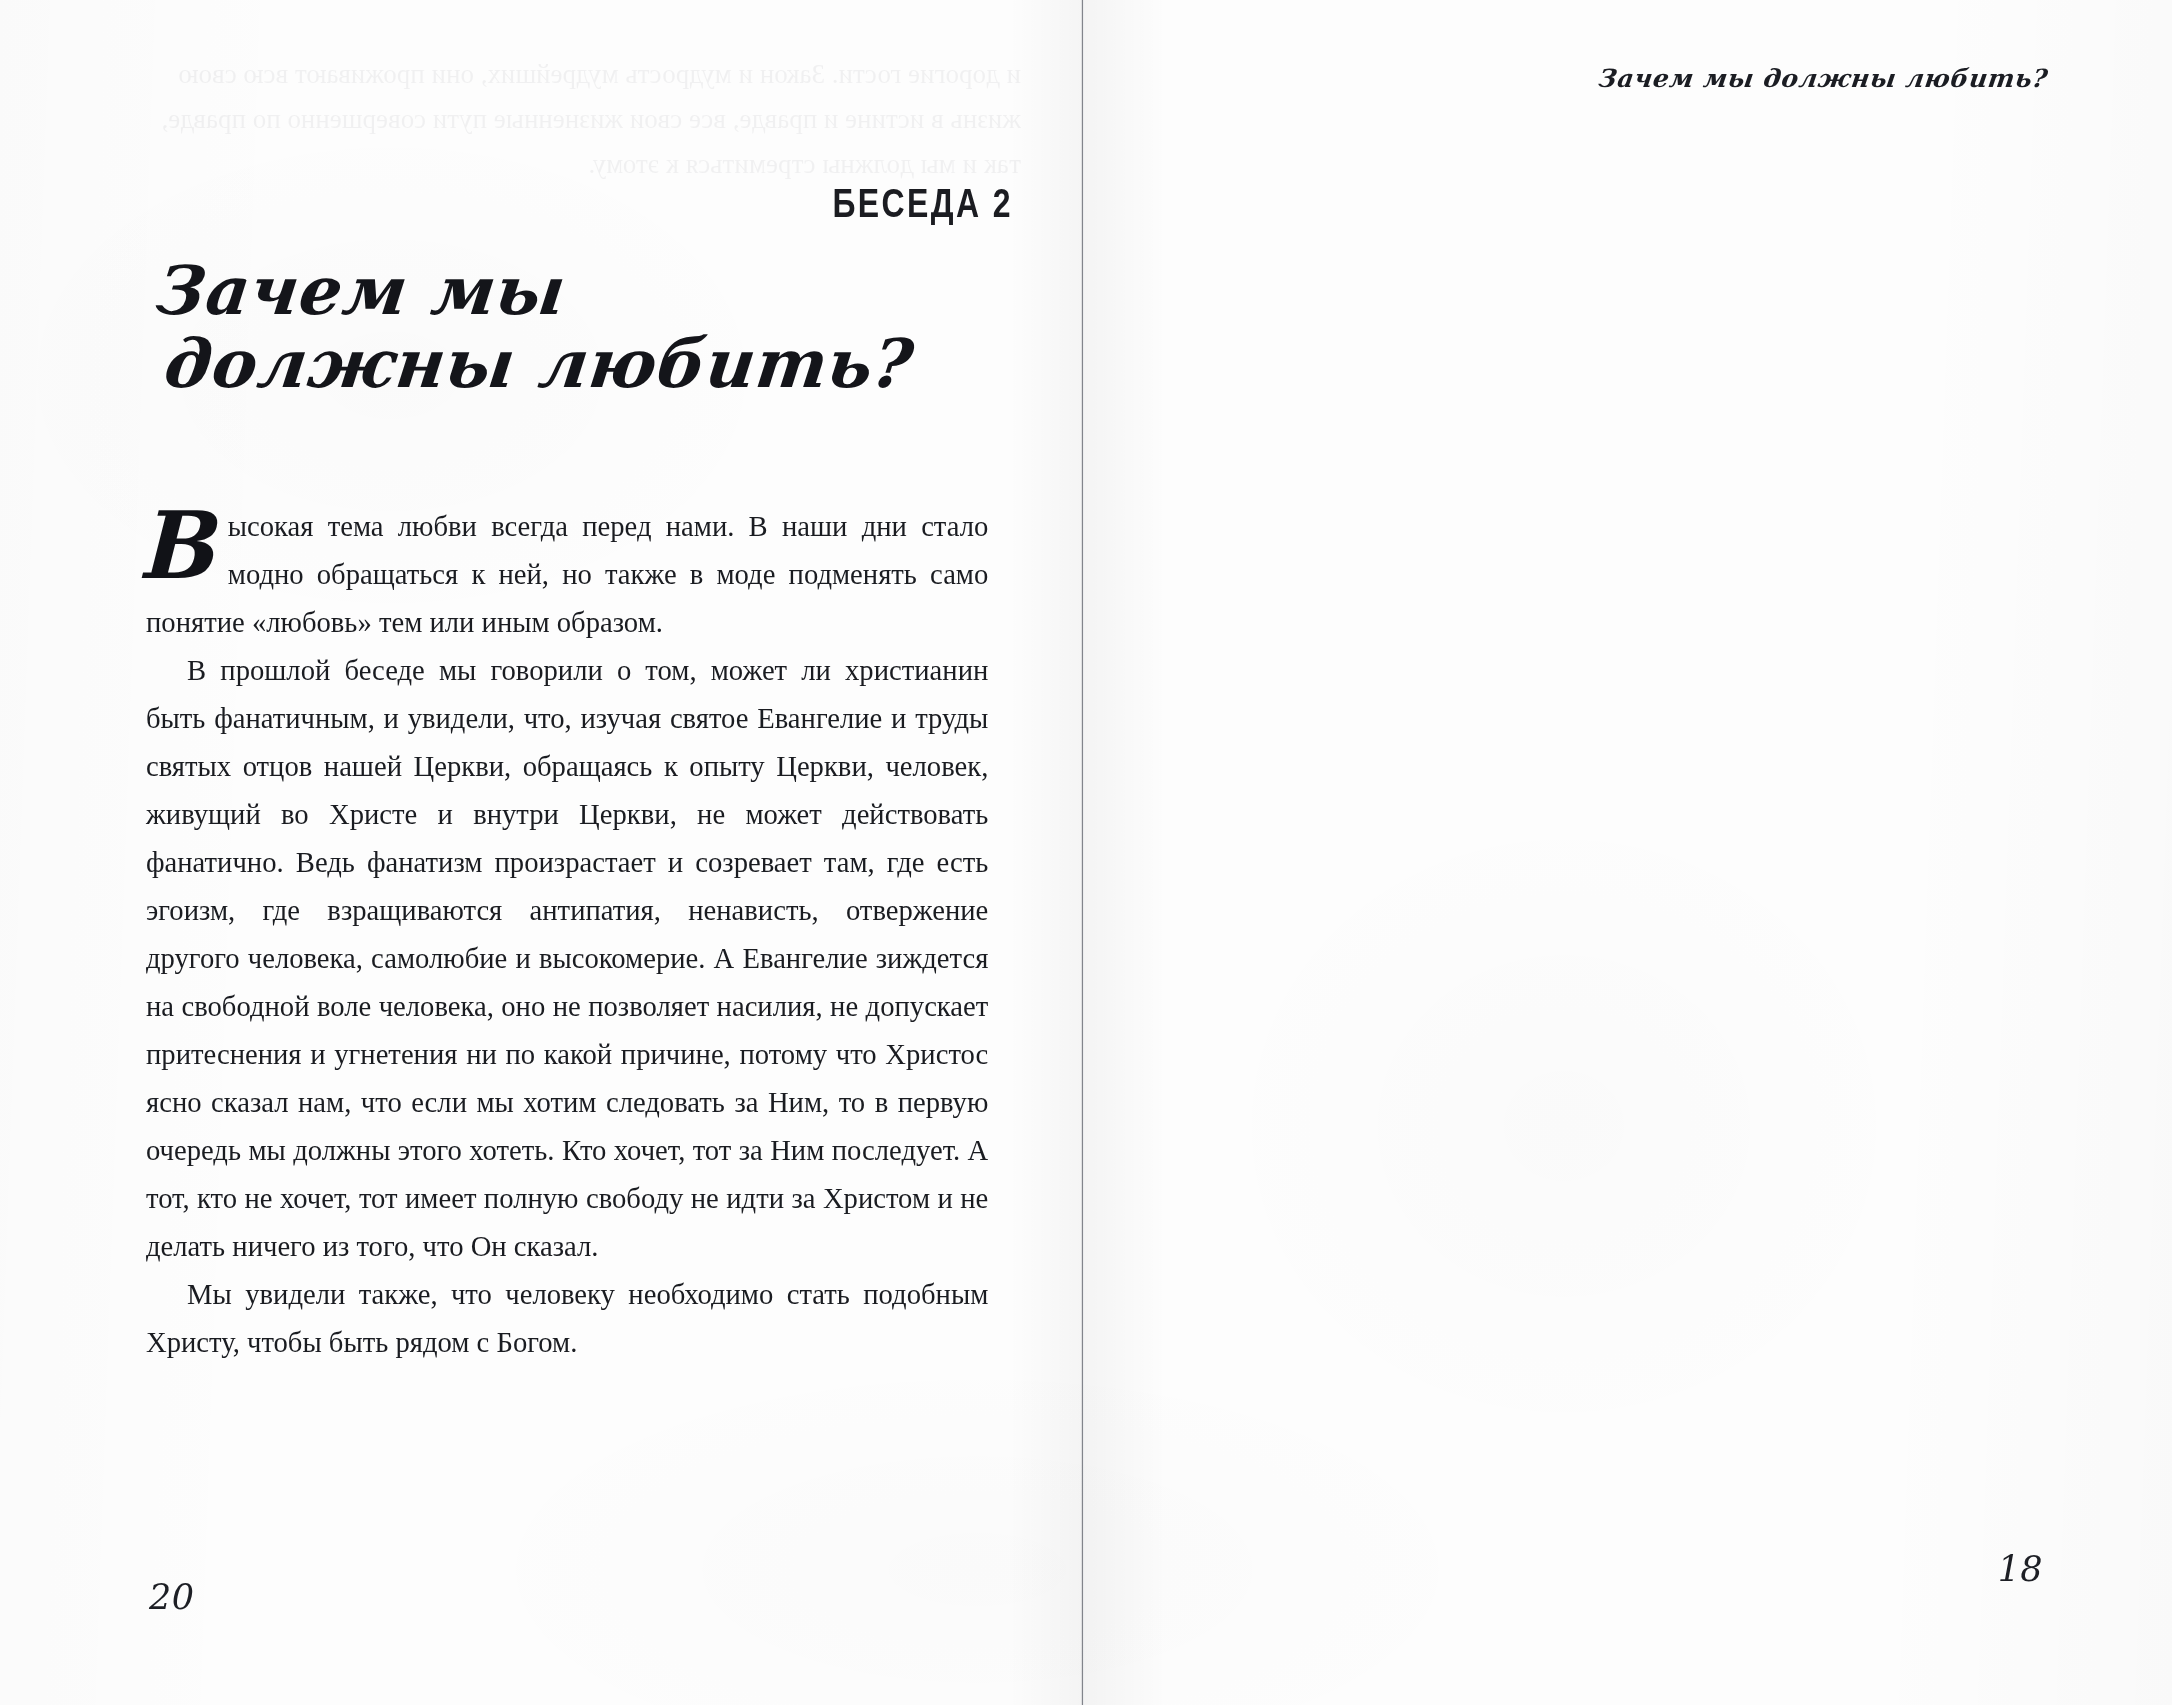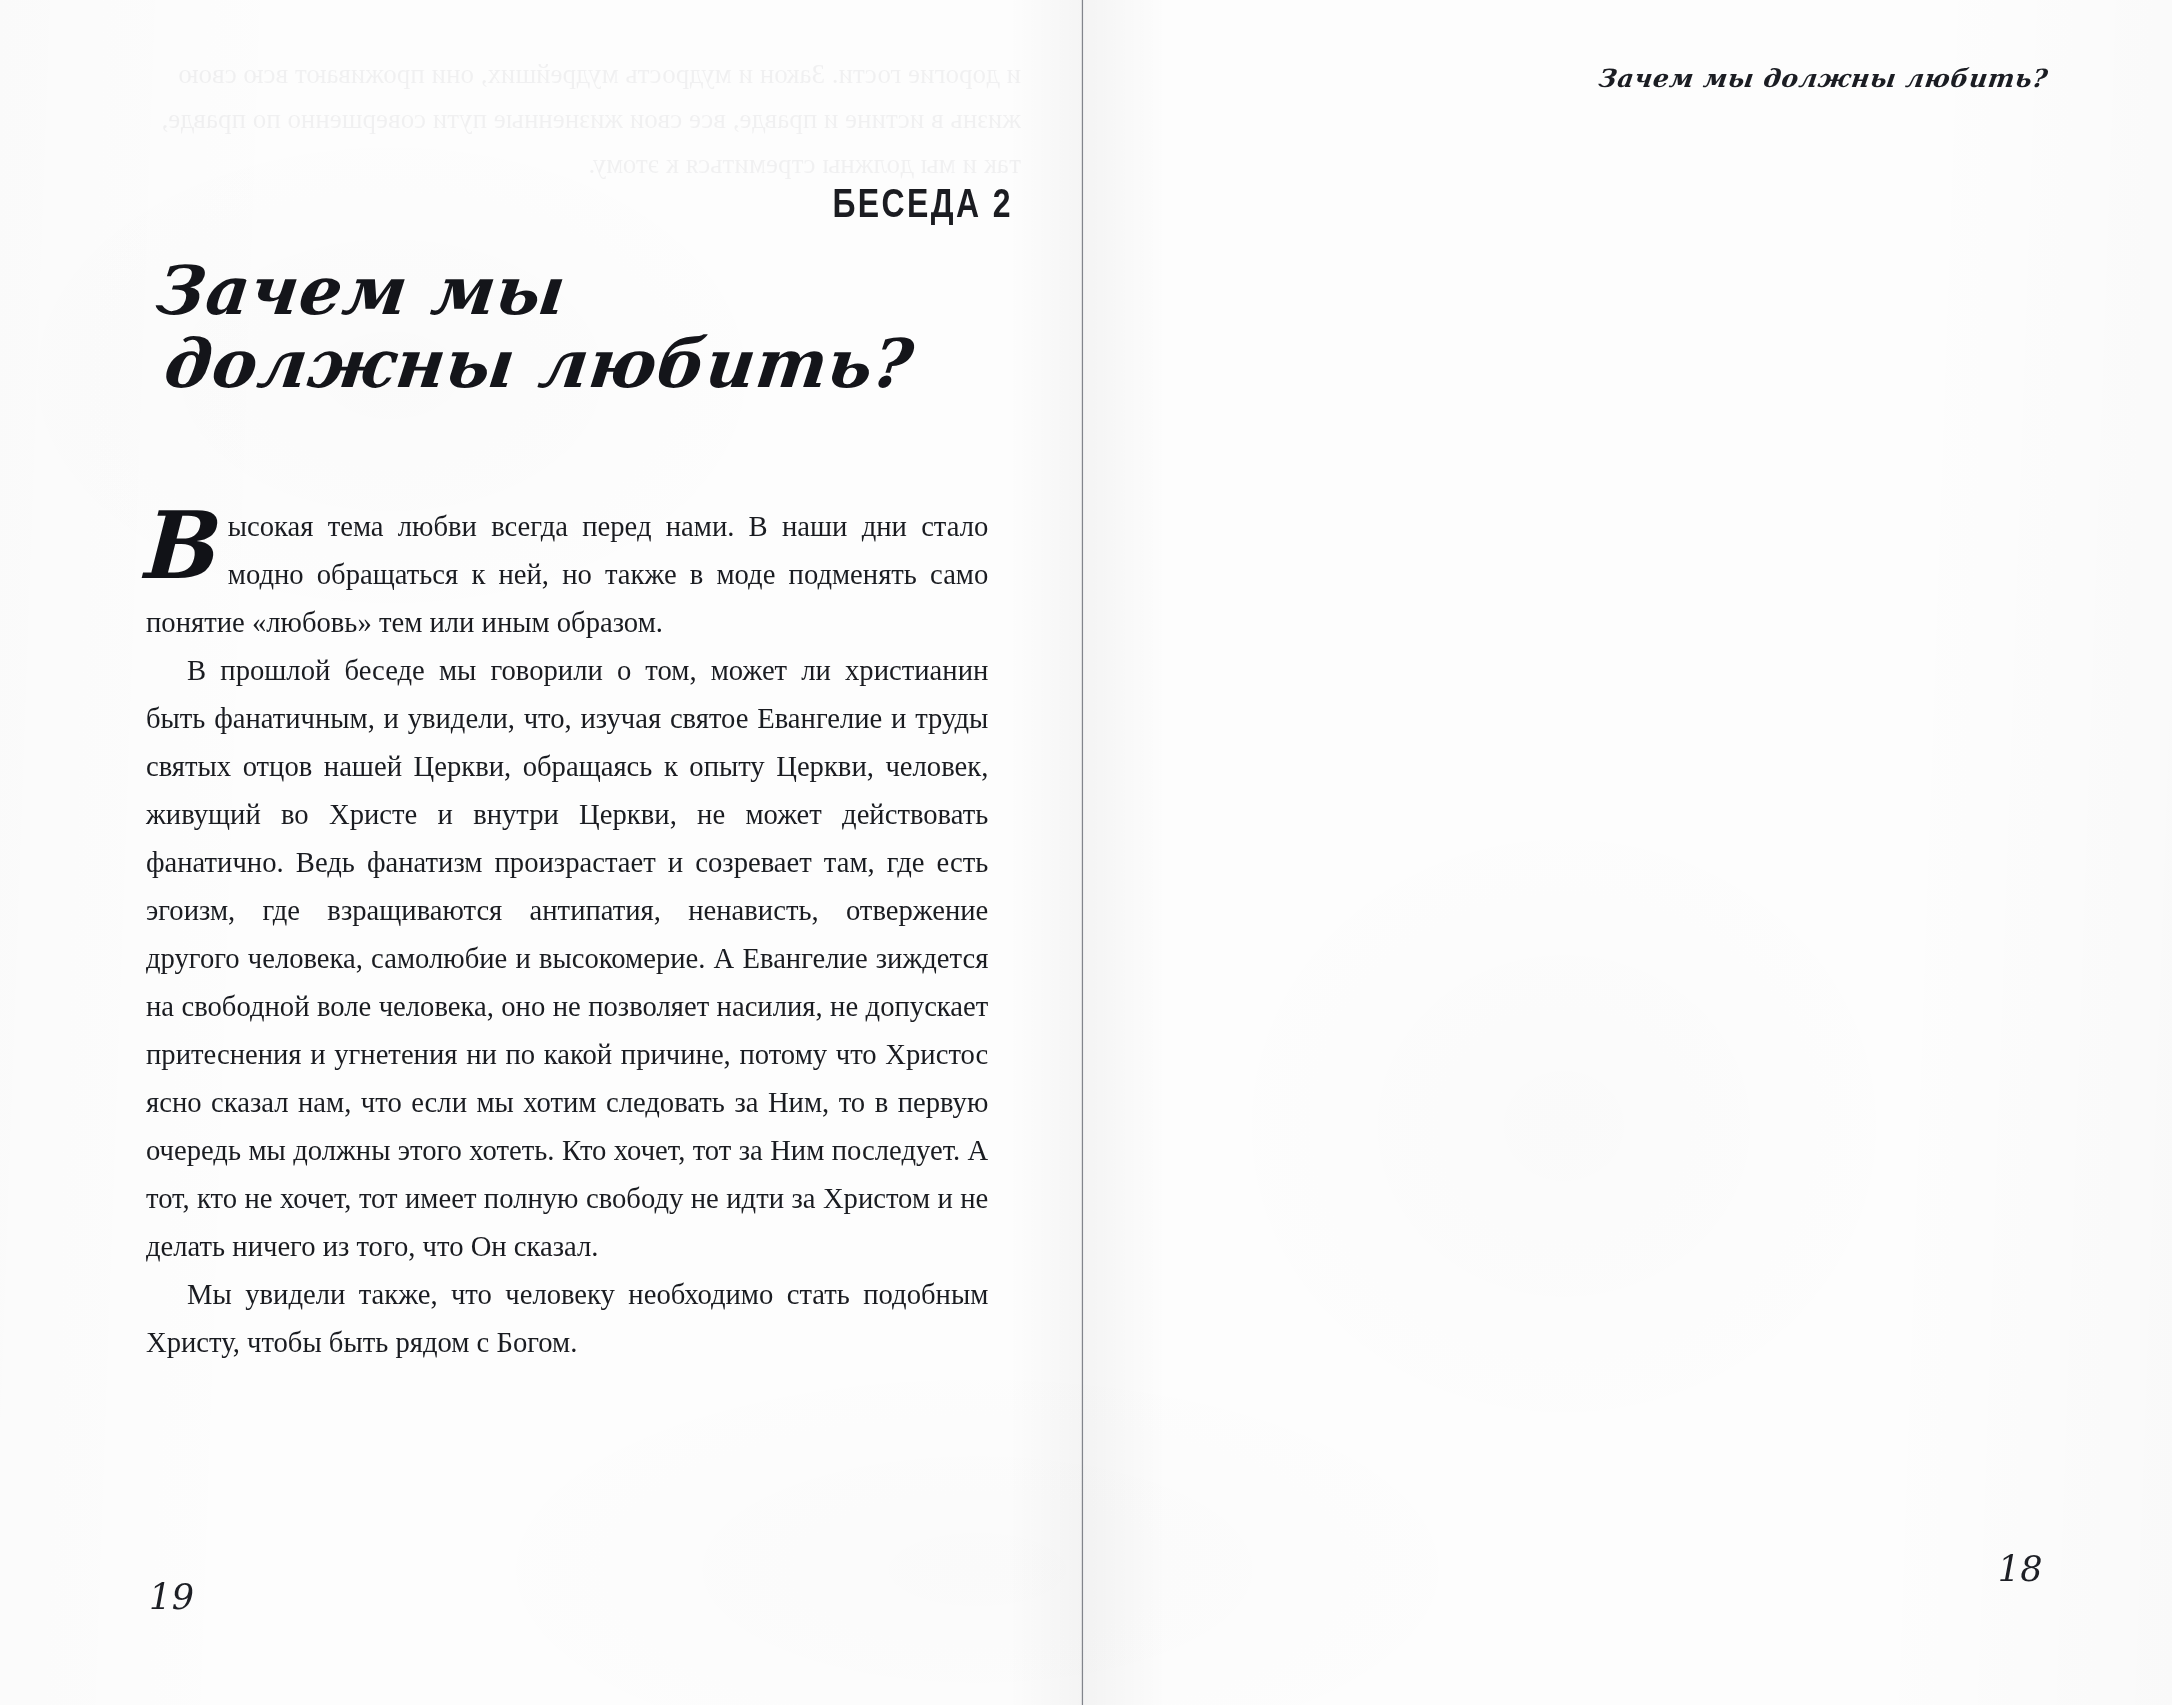--- a/index.html
+++ b/index.html
@@ -187,21 +187,21 @@
       <span class="t-line l1">Зачем мы</span>
       <span class="t-line l2">должны любить?</span>
     </div>
 
     <div class="col col-left">
       <p class="first"><span class="dropcap">В</span><span>ысокая тема любви всегда перед нами. В наши дни стало модно обращаться к ней, но также в моде подменять само понятие «любовь» тем или иным образом.</span></p>
       <p>В прошлой беседе мы говорили о том, может ли христианин быть фанатичным, и увидели, что, изучая святое Евангелие и труды святых отцов нашей Церкви, обращаясь к опыту Церкви, человек, живущий во Христе и внутри Церкви, не может действовать фанатично. Ведь фанатизм произрастает и созревает там, где есть эгоизм, где взращиваются антипатия, ненависть, отвержение другого человека, самолюбие и высокомерие. А Евангелие зиждется на свободной воле человека, оно не позволяет насилия, не допускает притеснения и угнетения ни по какой причине, потому что Христос ясно сказал нам, что если мы хотим следовать за Ним, то в первую очередь мы должны этого хотеть. Кто хочет, тот за Ним последует. А тот, кто не хочет, тот имеет полную свободу не идти за Христом и не делать ничего из того, что Он сказал.</p>
       <p>Мы увидели также, что человеку необходимо стать подобным Христу, чтобы быть рядом с Богом.</p>
     </div>
 
-    <div class="folio folio-left">19</div>
+    <div class="folio folio-left">20</div>
   </div>
 
   <div class="page page-right">
 
     <div class="running-head">Зачем мы должны любить?</div>
 
     <div class="folio folio-right">18</div>
   </div>
 
   <div class="gutter-shade-left"></div>

